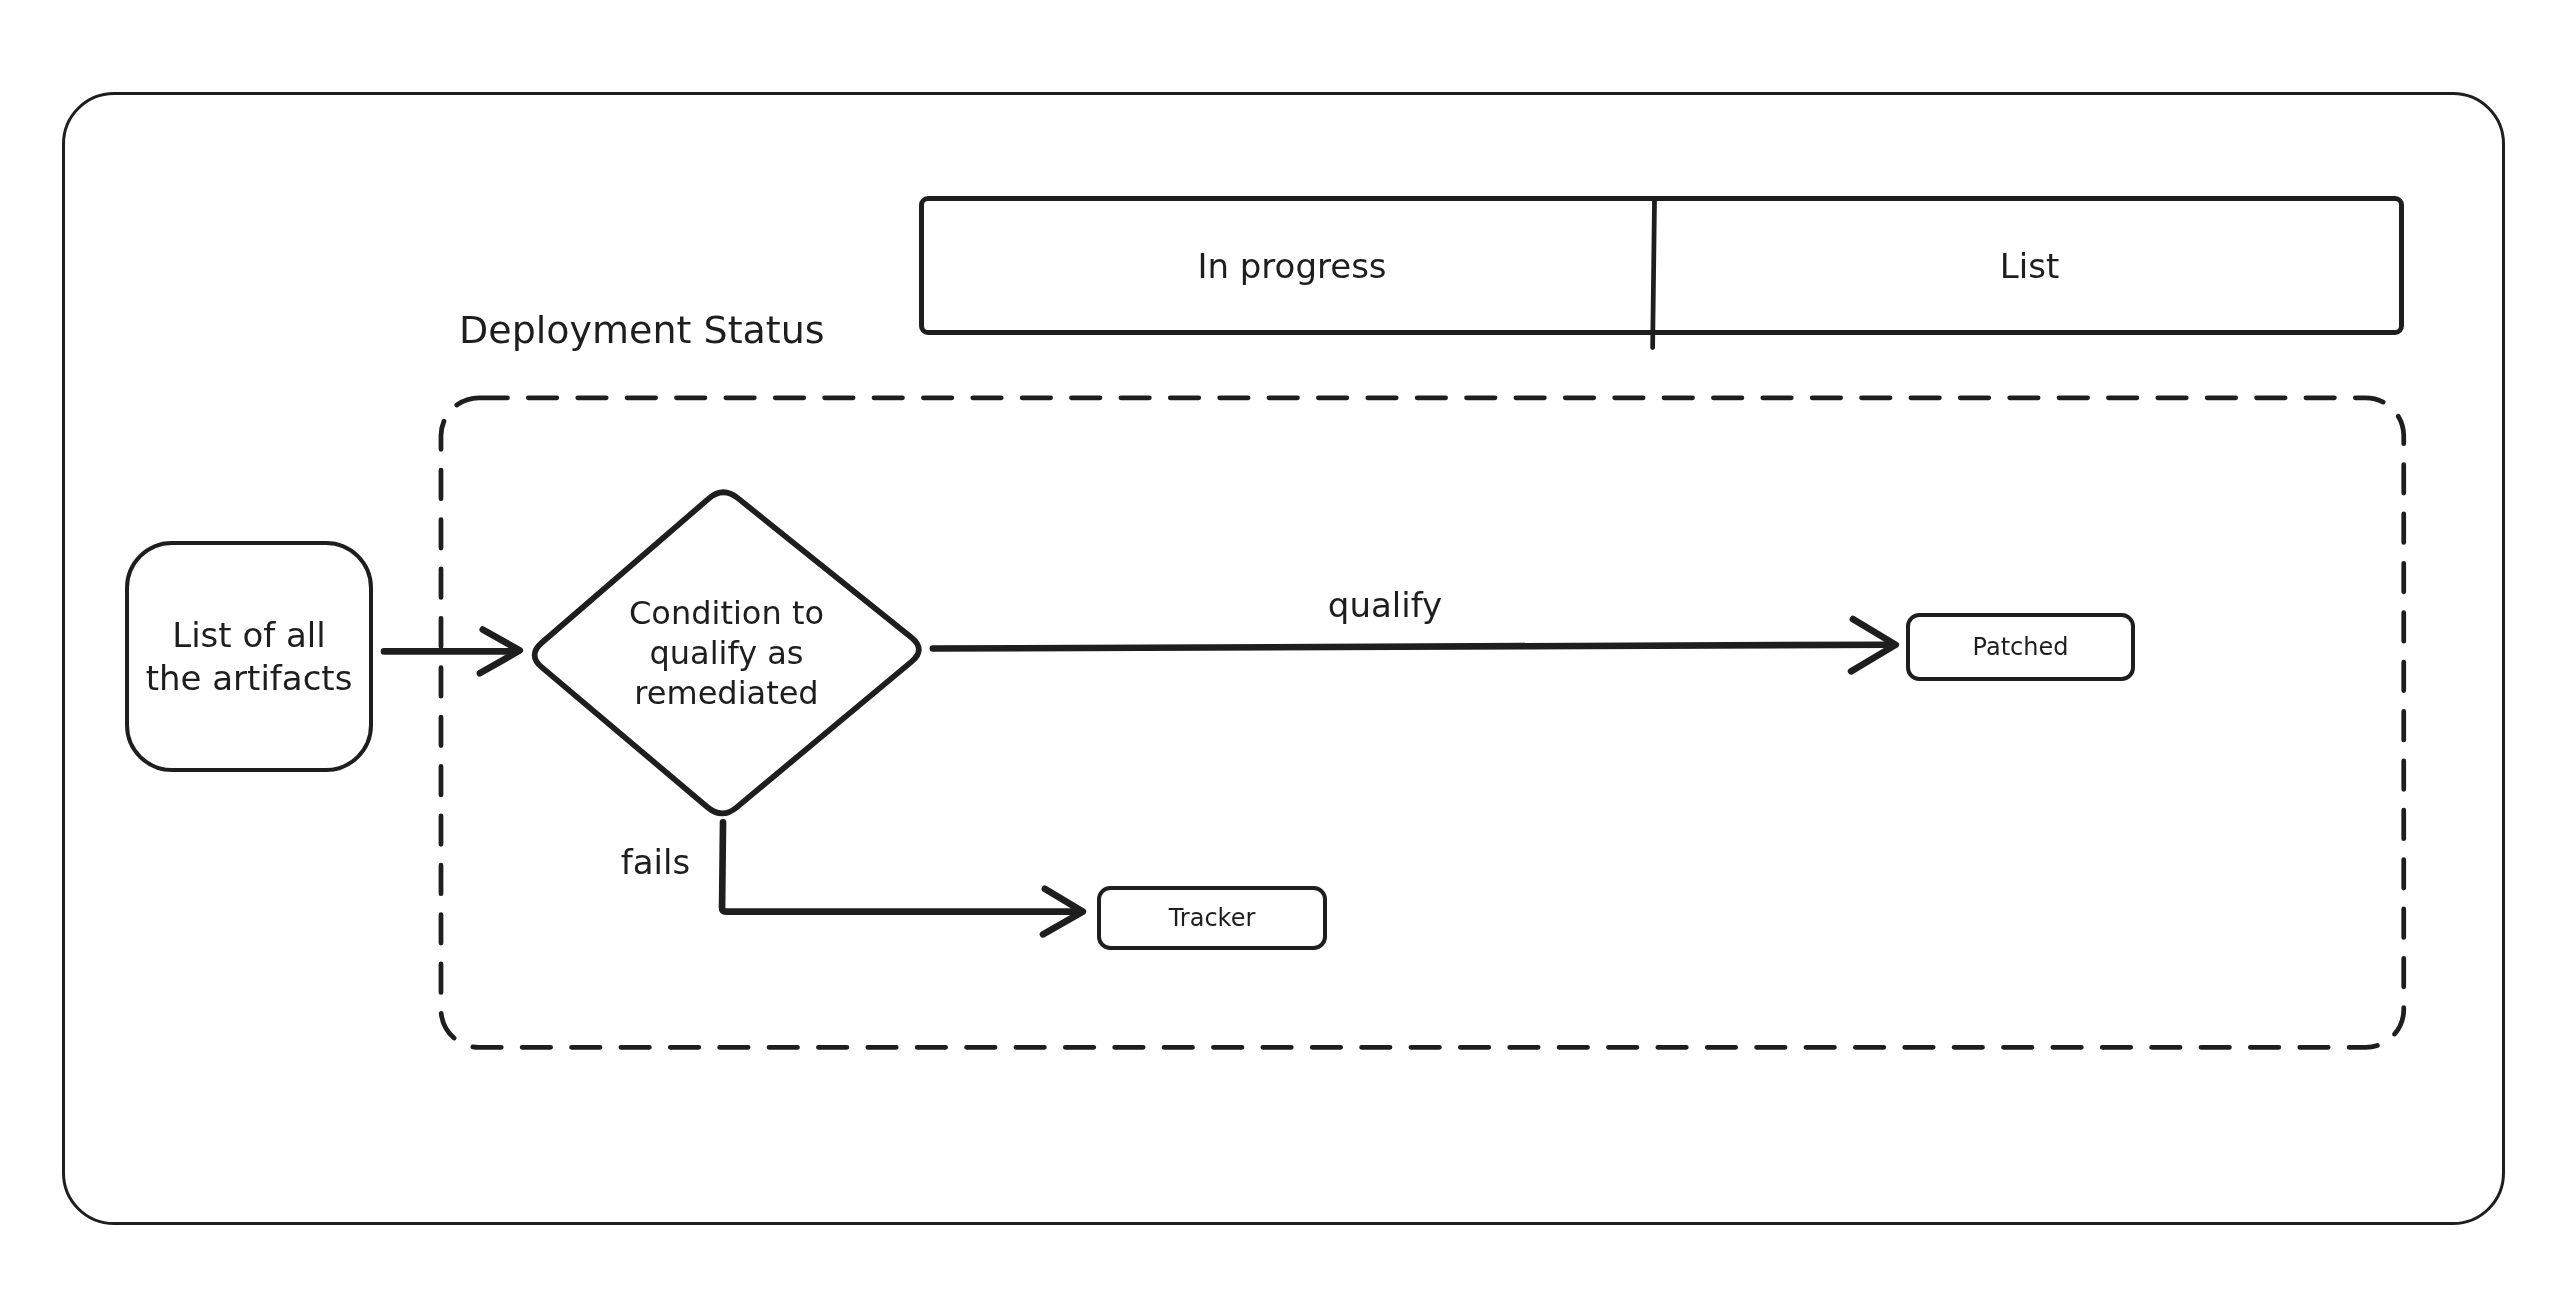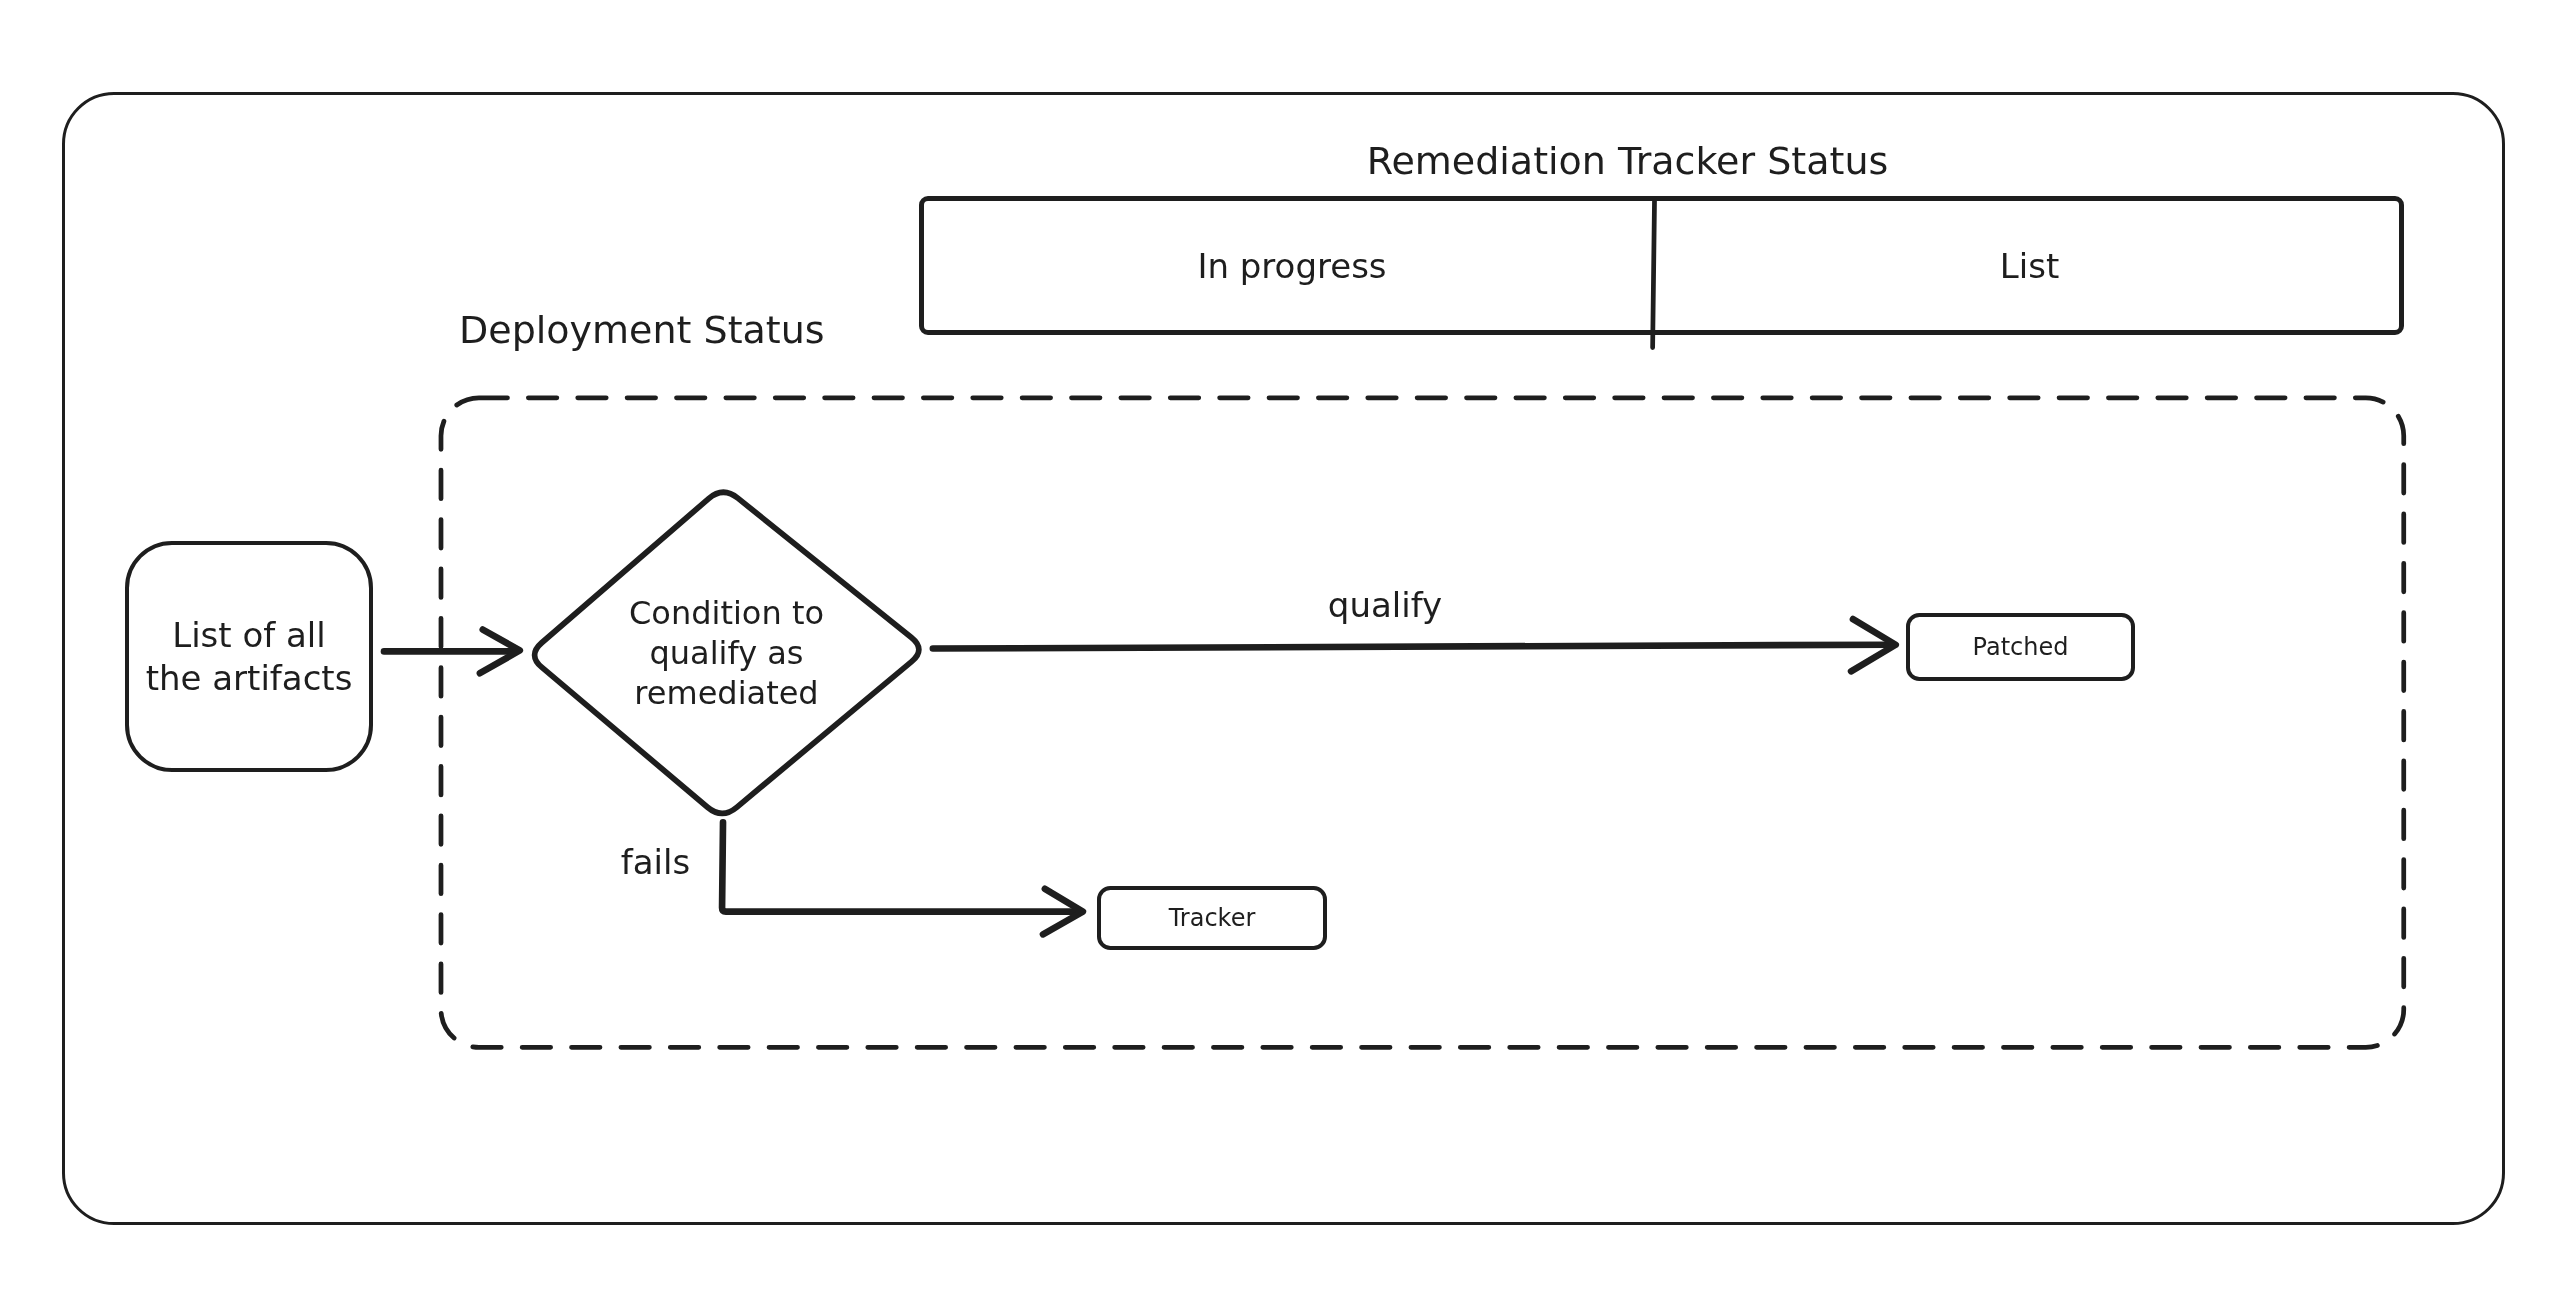--- a/index.html
+++ b/index.html
@@ -145,21 +145,20 @@
       <path d="M982,683 L1988,679"></path>
       <path d="M1951,652 L1996,679 L1949,707"></path>
     </g>
 
     <g stroke="#1e1e1e" stroke-width="7" fill="none" stroke-linecap="round" stroke-linejoin="round">
       <path d="M761,866 L760,956 Q760,960 764,960 L1132,960"></path>
       <path d="M1100,936 L1140,960 L1098,984"></path>
     </g>
   </svg>
 
-  <div class="abs tracker-title">Remediation Tracker Status</div>
 
   <div class="abs tracker-bar">
     <div class="tracker-cell left">
       <span>In progress</span>
     </div>
     <div class="tracker-cell right">
       <span>List</span>
     </div>
   </div>
 

